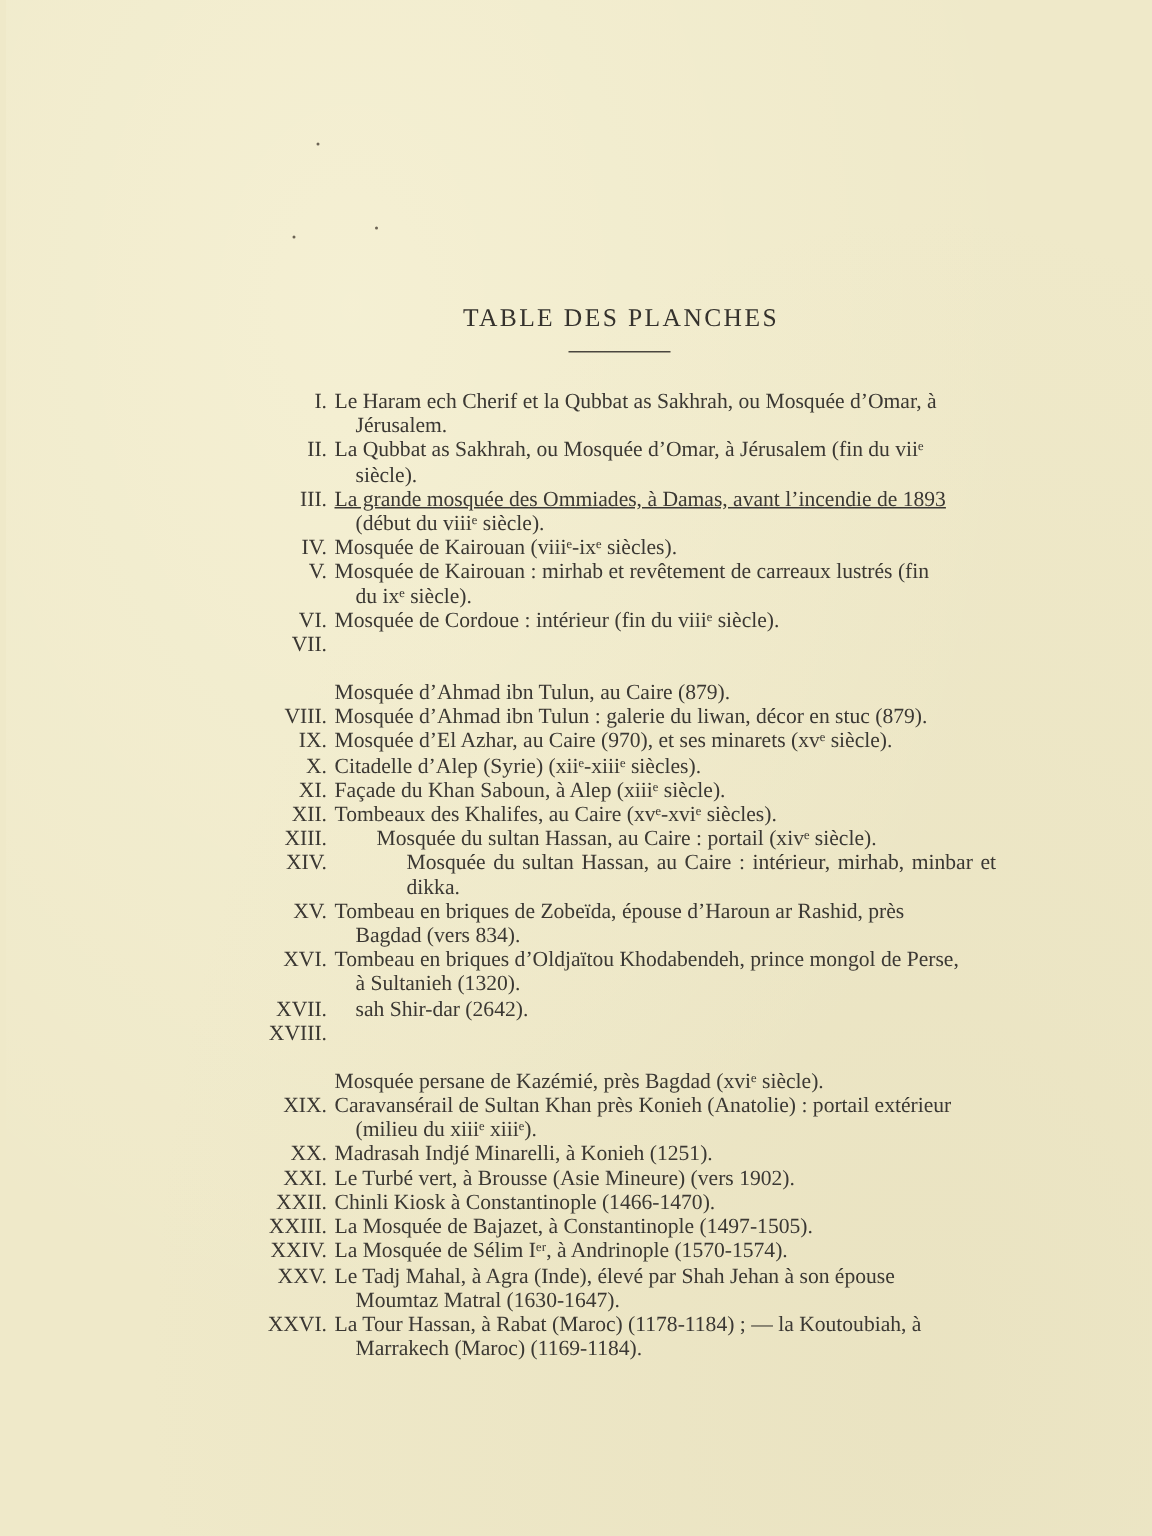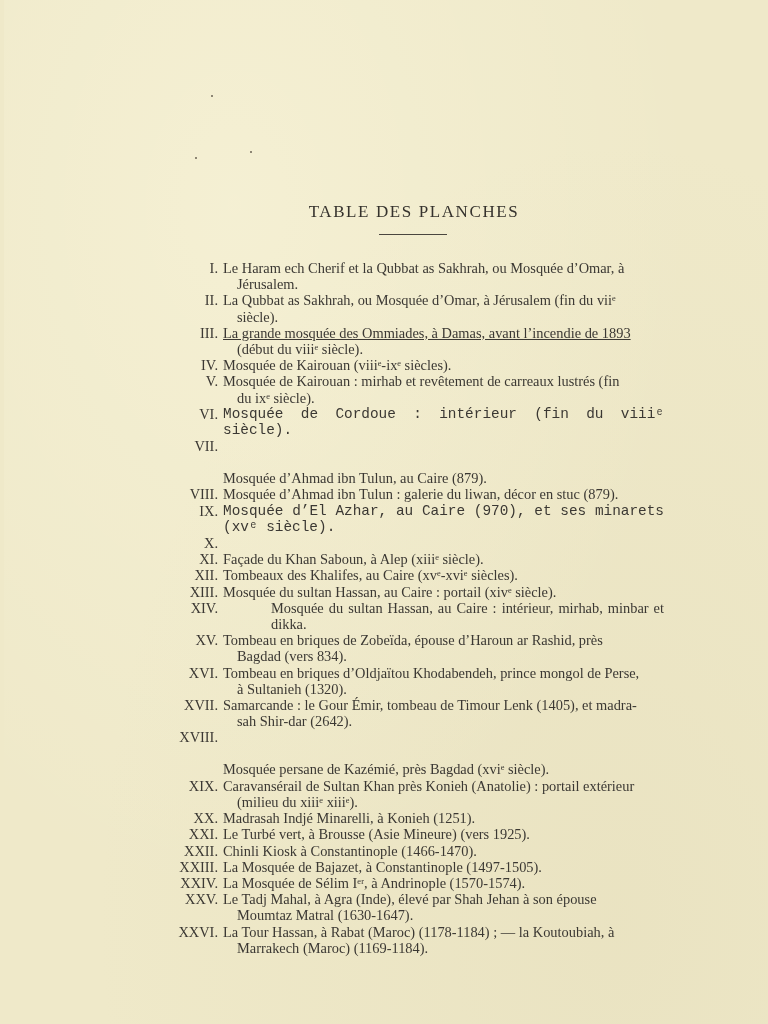--- a/index.html
+++ b/index.html
@@ -124,60 +124,63 @@
       <div class="entry">
         <span class="numeral">V.</span>
         <span class="desc">
           <span class="first" style="display: block;">Mosquée de Kairouan : mirhab et revêtement de carreaux lustrés (fin</span>
           <span class="cont">du ixᵉ siècle).</span>
         </span>
       </div>
       <div class="entry">
         <span class="numeral">VI.</span>
         <span class="desc">
-          <span class="first" style="display: block; font-family: Liberation Mono, monospace;">Mosquée de Cordoue : intérieur (fin du viiiᵉ siècle).</span>
+          <span class="first" style="display: block;">Mosquée de Cordoue : intérieur (fin du viiiᵉ siècle).</span>
         </span>
       </div>
       <div class="entry">
         <span class="numeral">VII.</span>
         <span class="desc">
           <span class="first" style="display: block; margin-top: 32px;">Mosquée d’Ahmad ibn Tulun, au Caire (879).</span>
         </span>
       </div>
       <div class="entry">
         <span class="numeral">VIII.</span>
         <span class="desc">
           <span class="first" style="display: block;">Mosquée d’Ahmad ibn Tulun : galerie du liwan, décor en stuc (879).</span>
         </span>
       </div>
       <div class="entry">
         <span class="numeral">IX.</span>
         <span class="desc">
-          <span class="first" style="display: block; font-family: Liberation Mono, monospace;">Mosquée d’El Azhar, au Caire (970), et ses minarets (xvᵉ siècle).</span>
+          <span class="first" style="display: block;">Mosquée d’El Azhar, au Caire (970), et ses minarets (xvᵉ siècle).</span>
         </span>
       </div>
       <div class="entry">
         <span class="numeral">X.</span>
+        <span class="desc">
+          <span class="first" style="display: block;">Citadelle d’Alep (Syrie) (xiiᵉ-xiiiᵉ siècles).</span>
+        </span>
       </div>
       <div class="entry">
         <span class="numeral">XI.</span>
         <span class="desc">
           <span class="first" style="display: block;">Façade du Khan Saboun, à Alep (xiiiᵉ siècle).</span>
         </span>
       </div>
       <div class="entry">
         <span class="numeral">XII.</span>
         <span class="desc">
           <span class="first" style="display: block;">Tombeaux des Khalifes, au Caire (xvᵉ-xviᵉ siècles).</span>
         </span>
       </div>
       <div class="entry">
         <span class="numeral">XIII.</span>
         <span class="desc">
-          <span class="first" style="display: block;">Mosquée du sultan Hassan, au Caire : portail (xivᵉ siècle).</span>
+          <span class="first" style="display: block; margin-left: 28px;">Mosquée du sultan Hassan, au Caire : portail (xivᵉ siècle).</span>
         </span>
       </div>
       <div class="entry">
         <span class="numeral">XIV.</span>
         <span class="desc">
           <span class="first" style="display: block; margin-left: 48px;">Mosquée du sultan Hassan, au Caire : intérieur, mirhab, minbar et dikka.</span>
         </span>
       </div>
       <div class="entry">
         <span class="numeral">XV.</span>
@@ -189,21 +192,20 @@
       <div class="entry">
         <span class="numeral">XVI.</span>
         <span class="desc">
           <span class="first" style="display: block;">Tombeau en briques d’Oldjaïtou Khodabendeh, prince mongol de Perse,</span>
           <span class="cont">à Sultanieh (1320).</span>
         </span>
       </div>
       <div class="entry">
         <span class="numeral">XVII.</span>
         <span class="desc">
-          <span class="first" style="display: block;">Samarcande : le Gour Émir, tombeau de Timour Lenk (1405), et madra-</span>
           <span class="cont">sah Shir-dar (2642).</span>
         </span>
       </div>
       <div class="entry">
         <span class="numeral">XVIII.</span>
         <span class="desc">
           <span class="first" style="display: block; margin-top: 32px;">Mosquée persane de Kazémié, près Bagdad (xviᵉ siècle).</span>
         </span>
       </div>
       <div class="entry">
@@ -215,21 +217,21 @@
       </div>
       <div class="entry">
         <span class="numeral">XX.</span>
         <span class="desc">
           <span class="first" style="display: block;">Madrasah Indjé Minarelli, à Konieh (1251).</span>
         </span>
       </div>
       <div class="entry">
         <span class="numeral">XXI.</span>
         <span class="desc">
-          <span class="first" style="display: block;">Le Turbé vert, à Brousse (Asie Mineure) (vers 1925).</span>
+          <span class="first" style="display: block;">Le Turbé vert, à Brousse (Asie Mineure) (vers 1902).</span>
         </span>
       </div>
       <div class="entry">
         <span class="numeral">XXII.</span>
         <span class="desc">
           <span class="first" style="display: block;">Chinli Kiosk à Constantinople (1466-1470).</span>
         </span>
       </div>
       <div class="entry">
         <span class="numeral">XXIII.</span>

